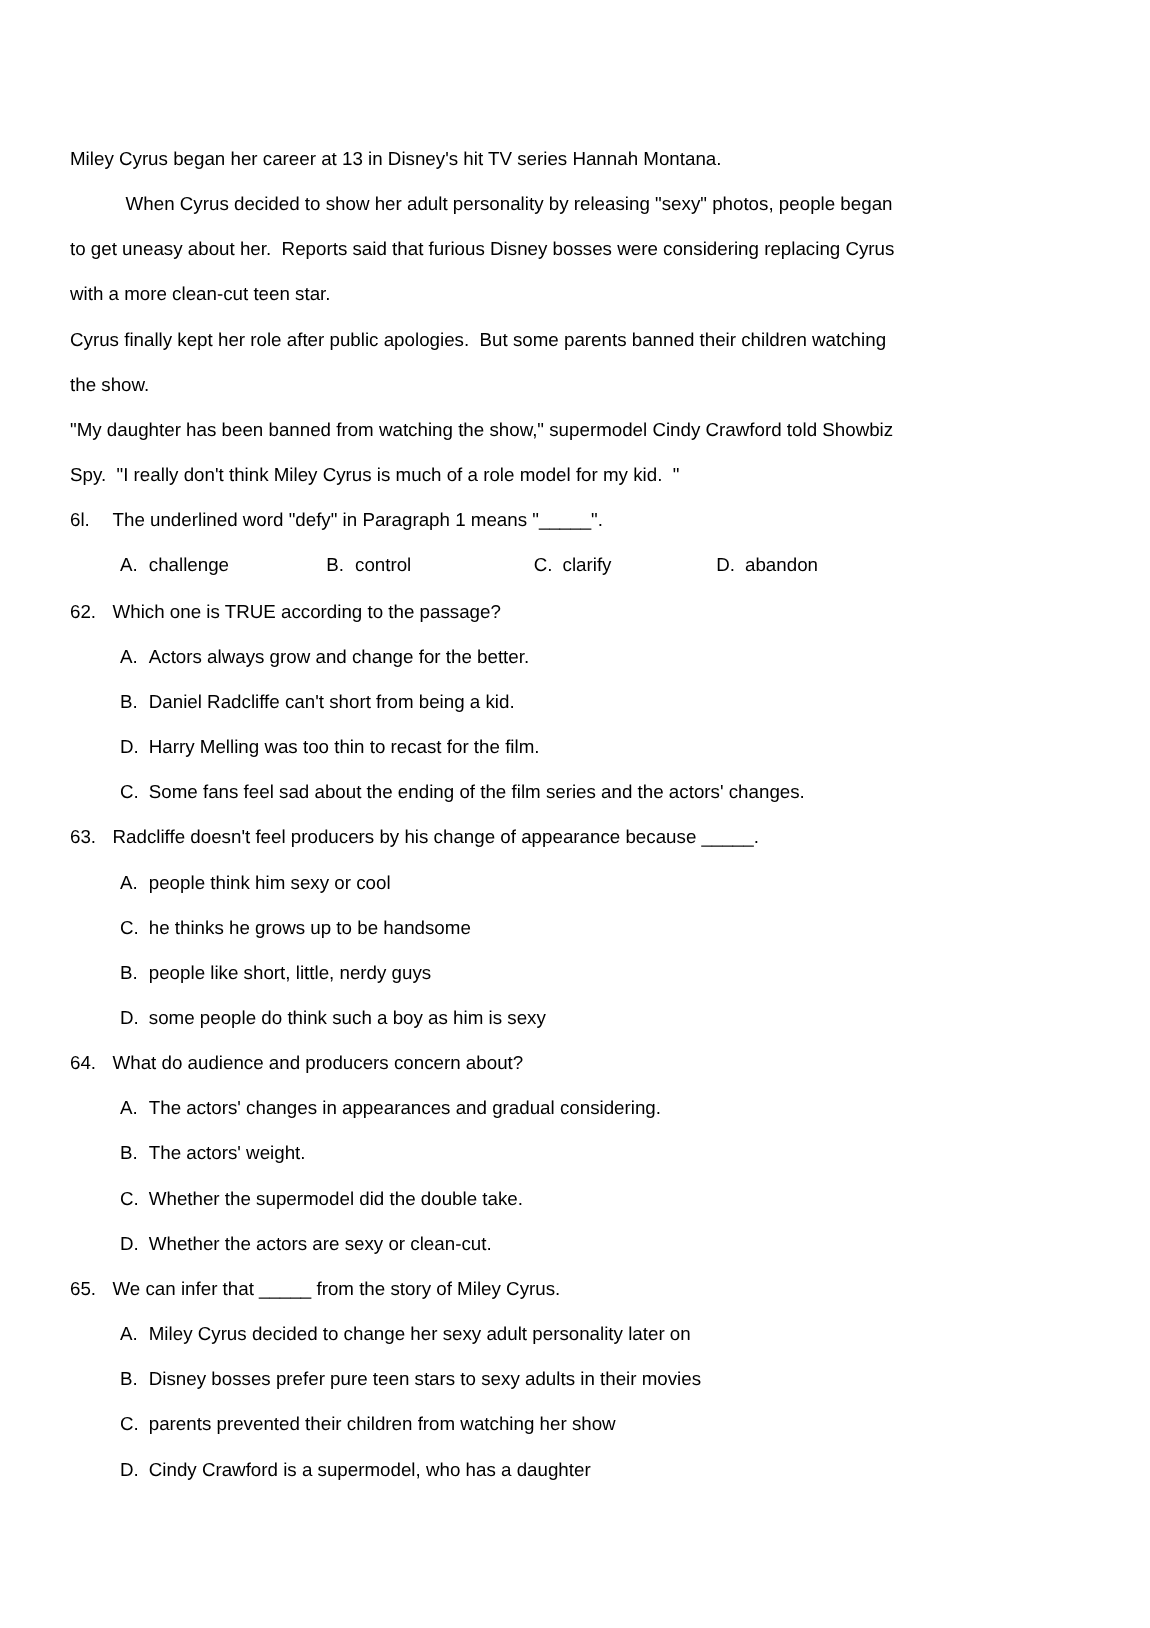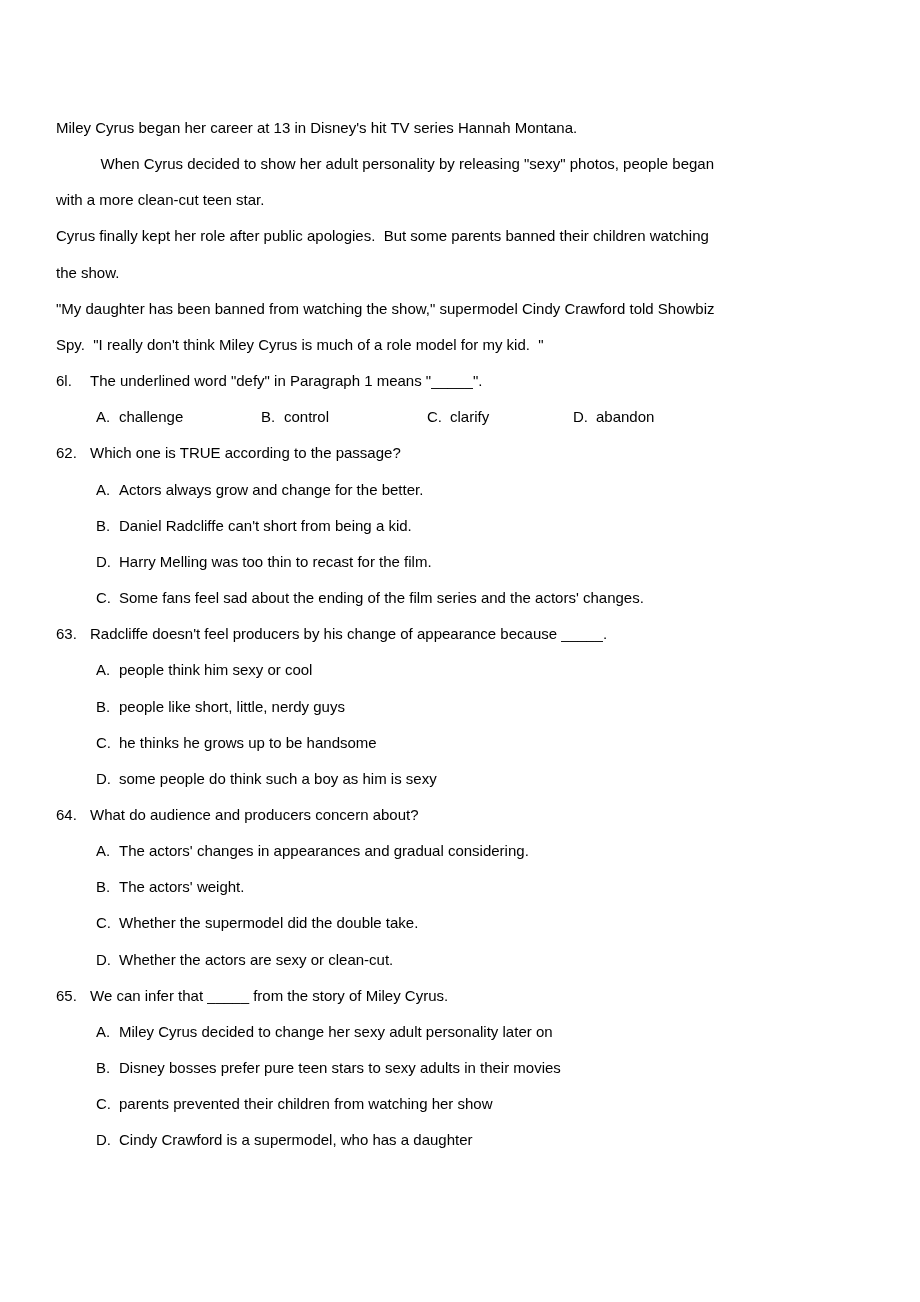--- a/index.html
+++ b/index.html
@@ -50,20 +50,21 @@
   .opt-col-d { display: inline-block; }
 </style>
 </head>
 <body>
 
 <div class="page">
 
   <div>
     <div class="line">Miley Cyrus began her career at 13 in Disney's hit TV series Hannah Montana.</div>
     <div class="line indent-first">When Cyrus decided to show her adult personality by releasing "sexy" photos, people began</div>
+    <div class="line">to get uneasy about her.  Reports said that furious Disney bosses were considering replacing Cyrus</div>
     <div class="line">with a more clean-cut teen star.</div>
     <div class="line">Cyrus finally kept her role after public apologies.  But some parents banned their children watching</div>
     <div class="line">the show.</div>
     <div class="line">"My daughter has been banned from watching the show," supermodel Cindy Crawford told Showbiz</div>
     <div class="line">Spy.  "I really don't think Miley Cyrus is much of a role model for my kid.  "</div>
   </div>
 
   <div>
     <div class="line"><span class="q-num">6l.</span><span>The underlined word "defy" in Paragraph 1 means "_____".</span></div>
     <div class="line options-row"><span class="opt-col-a"><span class="opt-label">A.</span><span>challenge</span></span><span class="opt-col-b"><span class="opt-label">B.</span><span>control</span></span><span class="opt-col-c"><span class="opt-label">C.</span><span>clarify</span></span><span class="opt-col-d"><span class="opt-label">D.</span><span>abandon</span></span></div>
@@ -73,22 +74,22 @@
     <div class="line"><span class="q-num">62.</span><span>Which one is TRUE according to the passage?</span></div>
     <div class="line opt-line"><span class="opt-label">A.</span><span>Actors always grow and change for the better.</span></div>
     <div class="line opt-line"><span class="opt-label">B.</span><span>Daniel Radcliffe can't short from being a kid.</span></div>
     <div class="line opt-line"><span class="opt-label">D.</span><span>Harry Melling was too thin to recast for the film.</span></div>
     <div class="line opt-line"><span class="opt-label">C.</span><span>Some fans feel sad about the ending of the film series and the actors' changes.</span></div>
   </div>
 
   <div>
     <div class="line"><span class="q-num">63.</span><span>Radcliffe doesn't feel producers by his change of appearance because _____.</span></div>
     <div class="line opt-line"><span class="opt-label">A.</span><span>people think him sexy or cool</span></div>
+    <div class="line opt-line"><span class="opt-label">C.</span><span>he thinks he grows up to be handsome</span></div>
     <div class="line opt-line"><span class="opt-label">B.</span><span>people like short, little, nerdy guys</span></div>
-    <div class="line opt-line"><span class="opt-label">C.</span><span>he thinks he grows up to be handsome</span></div>
     <div class="line opt-line"><span class="opt-label">D.</span><span>some people do think such a boy as him is sexy</span></div>
   </div>
 
   <div>
     <div class="line"><span class="q-num">64.</span><span>What do audience and producers concern about?</span></div>
     <div class="line opt-line"><span class="opt-label">A.</span><span>The actors' changes in appearances and gradual considering.</span></div>
     <div class="line opt-line"><span class="opt-label">B.</span><span>The actors' weight.</span></div>
     <div class="line opt-line"><span class="opt-label">C.</span><span>Whether the supermodel did the double take.</span></div>
     <div class="line opt-line"><span class="opt-label">D.</span><span>Whether the actors are sexy or clean-cut.</span></div>
   </div>

